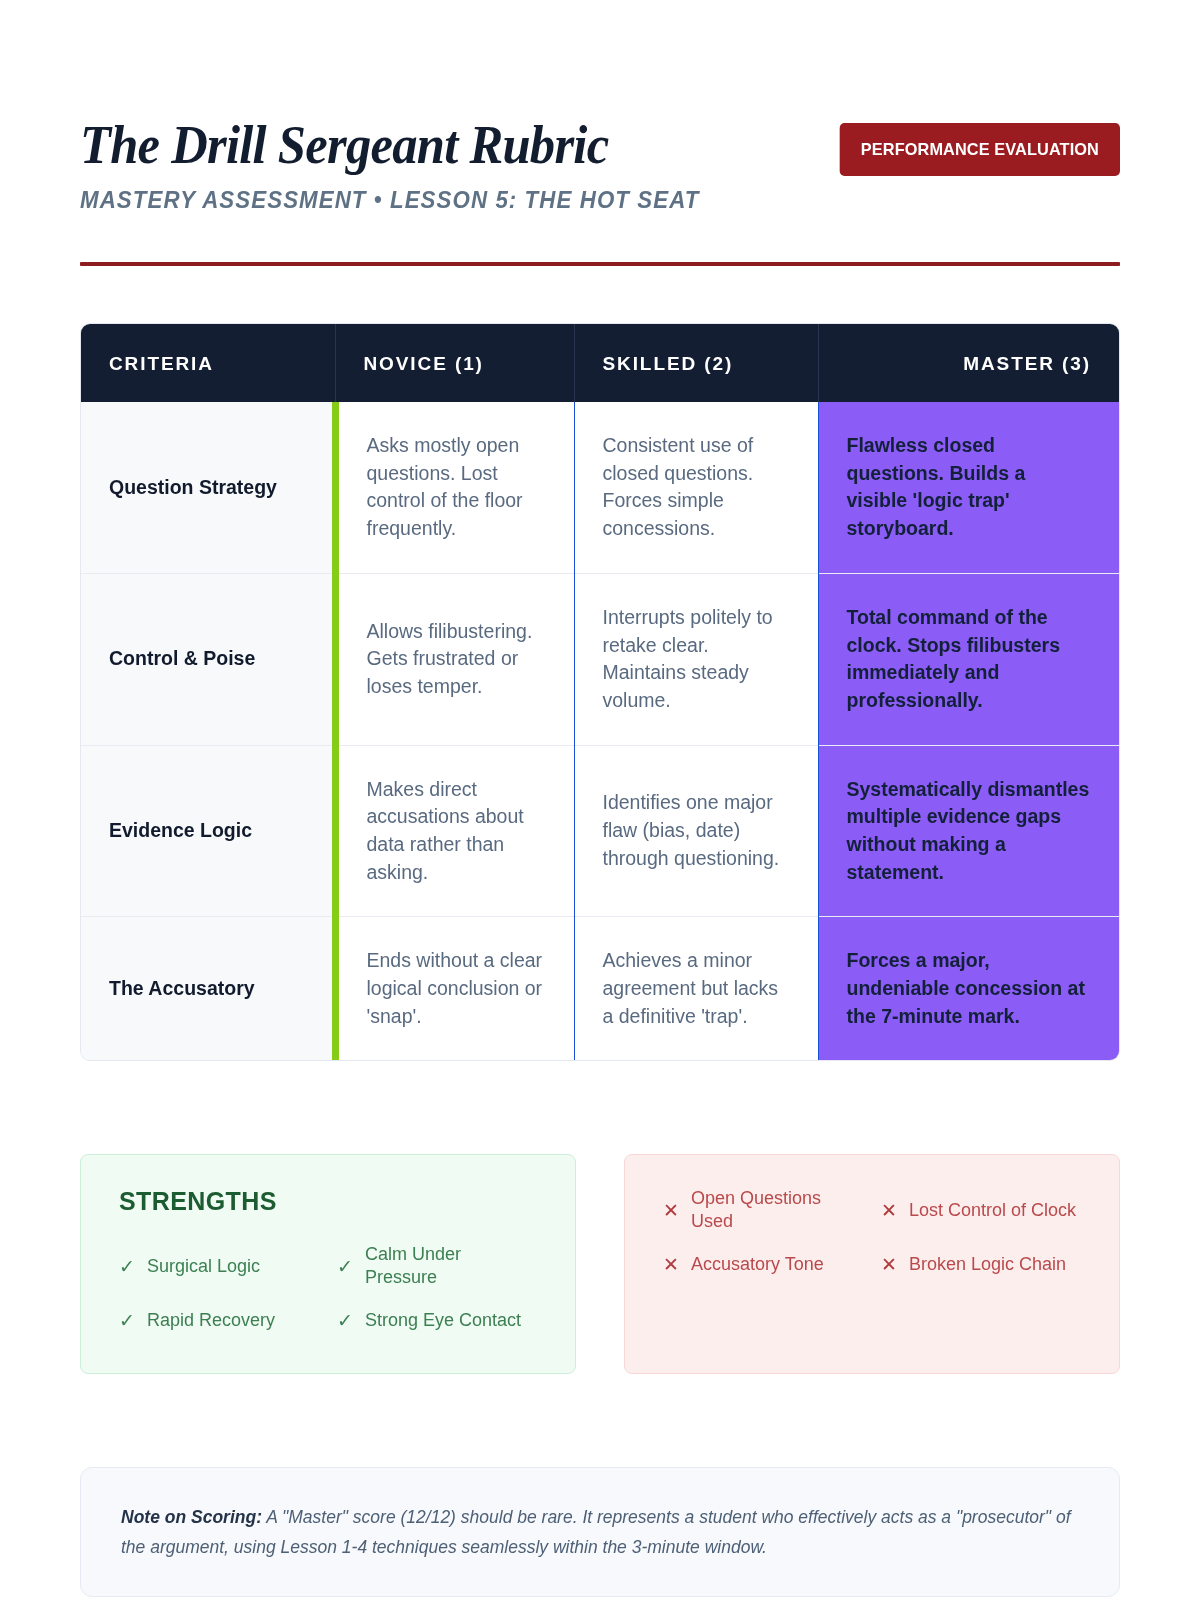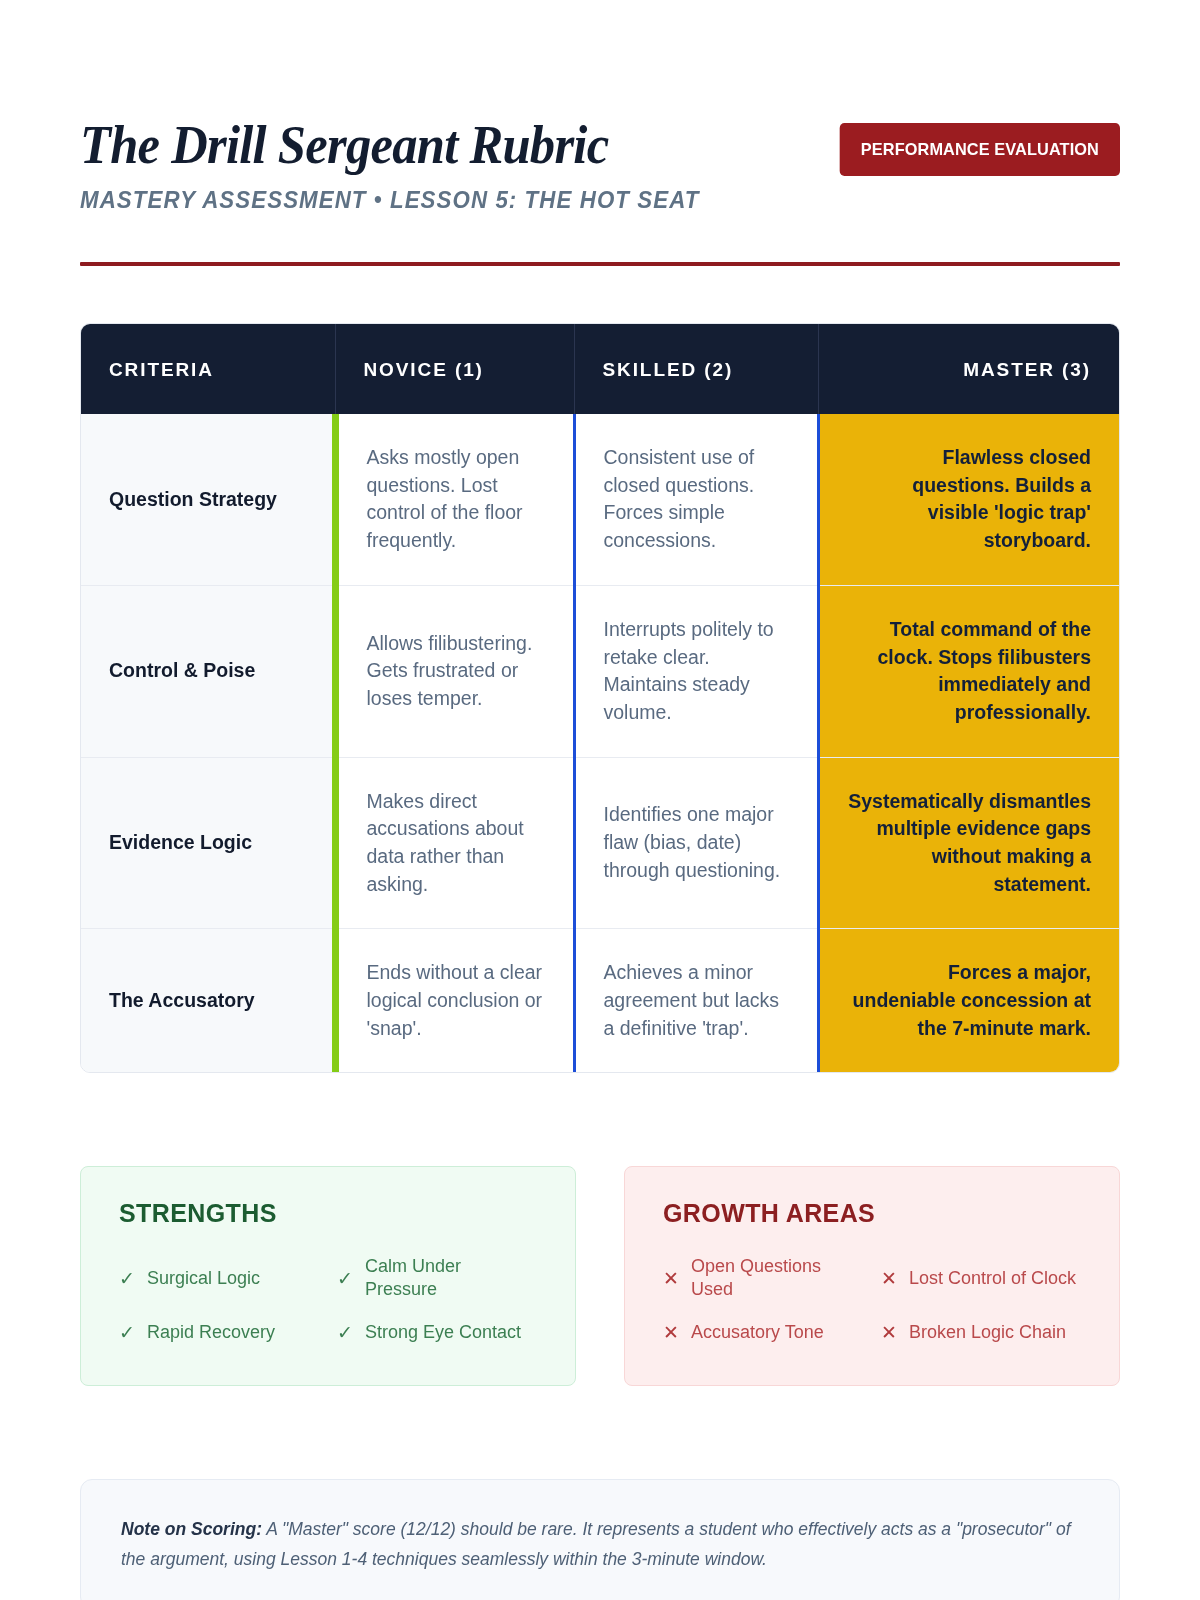--- a/index.html
+++ b/index.html
@@ -99,30 +99,30 @@
     background: #141e33;
     color: #ffffff;
     text-align: left;
     font-size: 19px;
     font-weight: bold;
     letter-spacing: 1.9px;
     padding: 28px 28px 27px 28px;
     border-right: 1px solid #2b3category;
     border-right: 1px solid #2b3550;
     vertical-align: middle;
-    height: 90px;
+    height: 78px;
     box-sizing: border-box;
   }
   thead th:last-child { border-right: none; text-align: right; }
 
   tbody td {
     vertical-align: middle;
     padding: 30px 28px;
     border-top: 1px solid #e8ebf1;
-    border-right: 3px solid #1d4ed8;
+    border-right: 1px solid #1d4ed8;
     font-size: 19.5px;
     line-height: 1.42;
     box-sizing: border-box;
   }
   tbody td:last-child { border-right: none; }
   tbody tr:first-child td { border-top: none; }
 
   td.criteria {
     background: #f7f9fb;
     font-weight: bold;
@@ -130,22 +130,21 @@
     color: #121b2d;
     border-right: 7px solid #84cc16;
   }
   td.level-novice, td.level-skilled {
     color: #596a80;
     background: #ffffff;
   }
   td.level-master {
     color: #13203a;
     font-weight: bold;
-    background: #eab308;
-    text-align: right;
+    background: #8b5cf6;
   }
 
   
   .feedback-row {
     display: flex;
     gap: 48px;
     margin-top: 93px;
   }
   .fb-box {
     flex: 1;
@@ -289,21 +288,20 @@
           <span>Rapid Recovery</span>
         </div>
         <div class="fb-item">
           <span class="fb-mark">✓</span>
           <span>Strong Eye Contact</span>
         </div>
       </div>
     </div>
 
     <div class="fb-box fb-growth">
-      <div class="fb-title">GROWTH AREAS</div>
       <div class="fb-list">
         <div class="fb-item">
           <span class="fb-mark">✕</span>
           <span>Open Questions Used</span>
         </div>
         <div class="fb-item">
           <span class="fb-mark">✕</span>
           <span>Lost Control of Clock</span>
         </div>
         <div class="fb-item">

